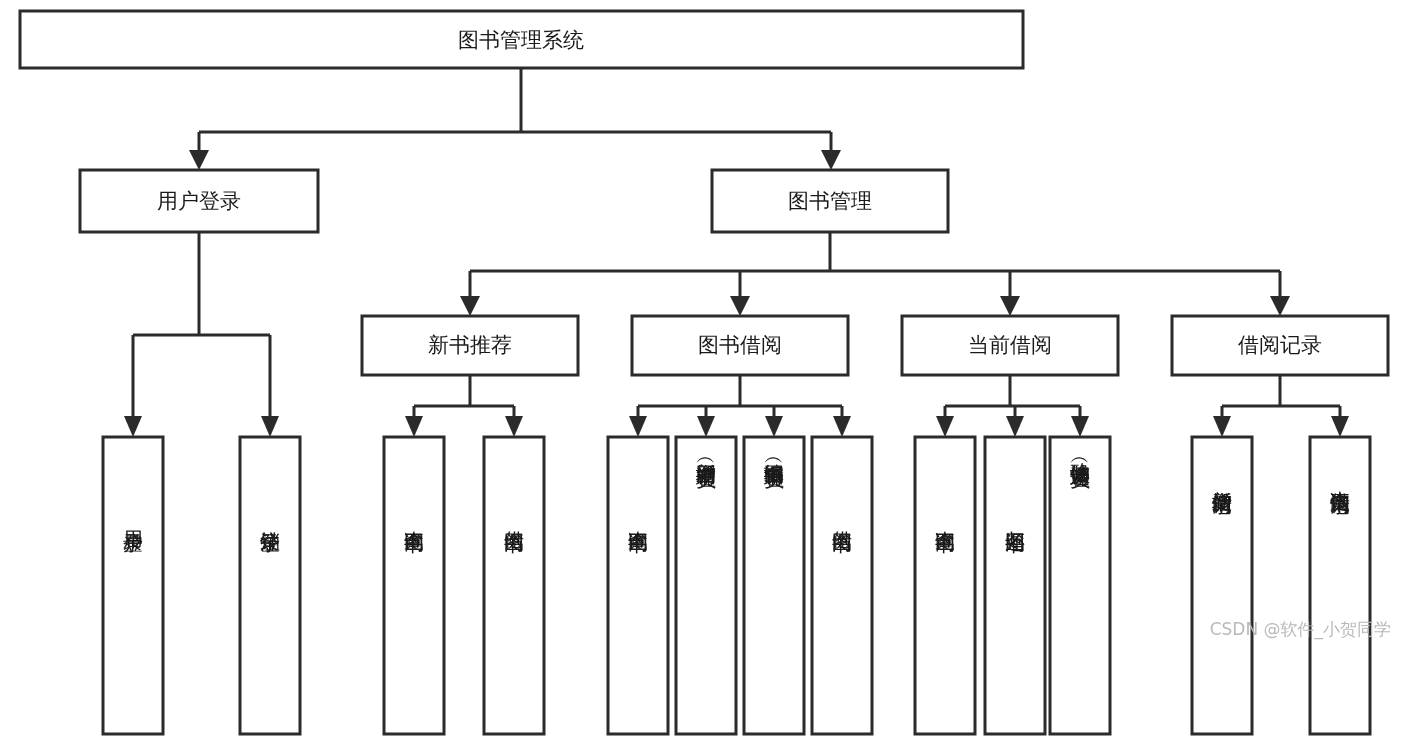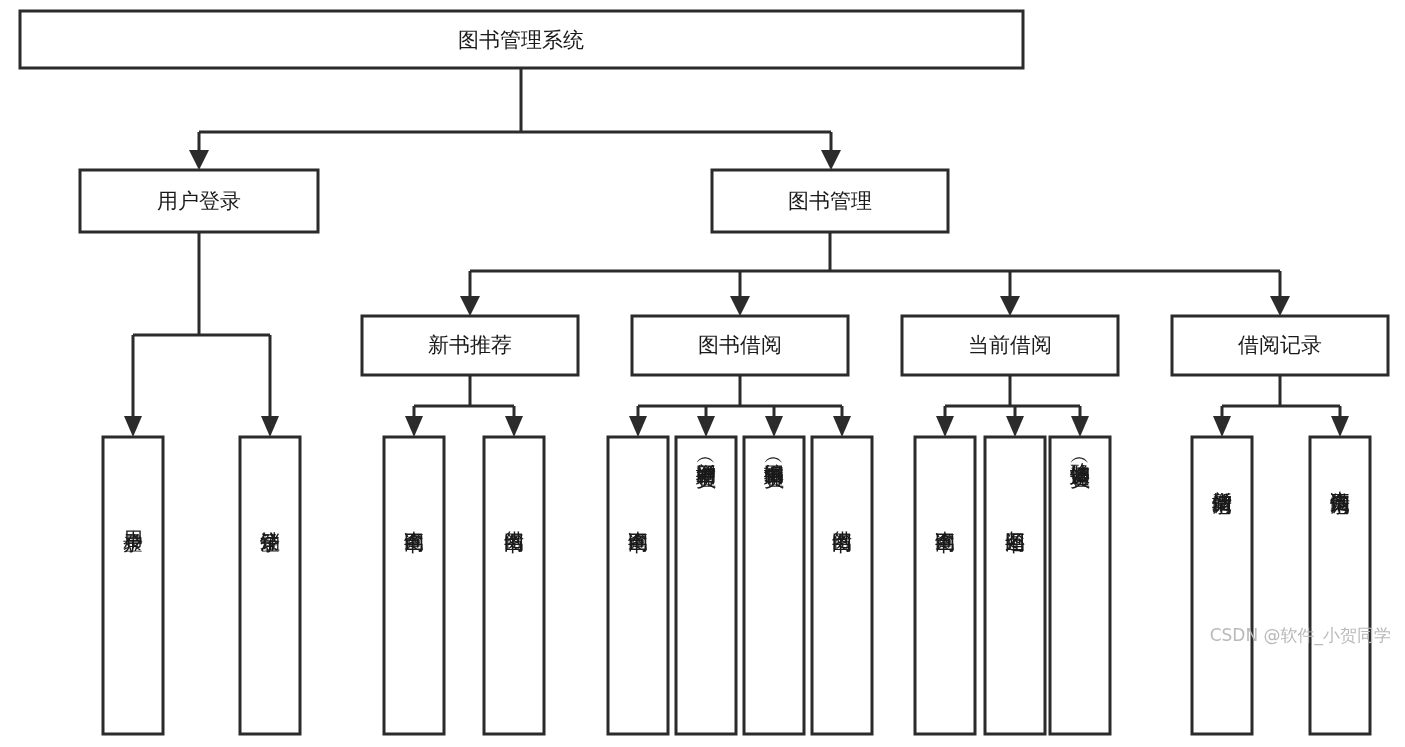--- a/index.html
+++ b/index.html
@@ -61,21 +61,21 @@
     font-family: "DejaVu Sans", "Liberation Sans", sans-serif;
     font-size: 20px;
     line-height: 1.05;
     color: #1a1a1a;
     letter-spacing: 1px;
     white-space: nowrap;
   }
   .watermark {
     position: absolute;
     right: 14px;
-    bottom: 16px;
+    bottom: 22px;
     font-family: "DejaVu Sans", "Liberation Sans", sans-serif;
     font-size: 17px;
     color: #b9b9b9;
     white-space: nowrap;
     pointer-events: none;
   }
 </style>
 </head>
 <body>
 

